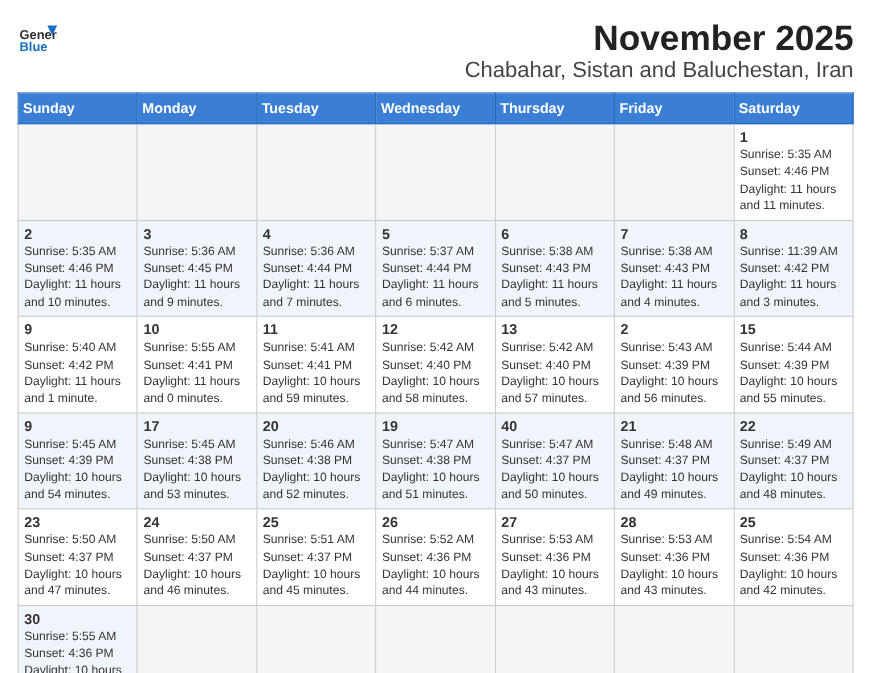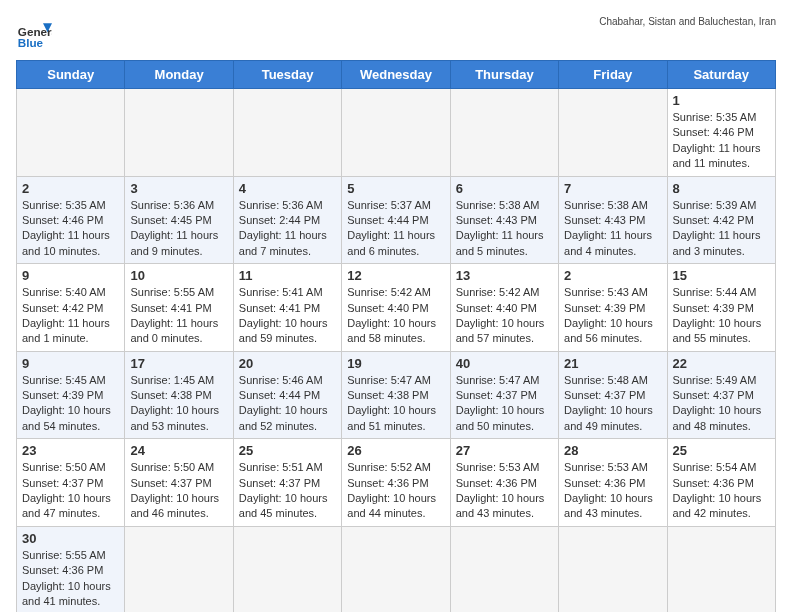--- a/index.html
+++ b/index.html
@@ -27,35 +27,35 @@
     }
     .title-block {
       text-align: right;
     }
     .month-title {
       font-size: 32px;
       font-weight: bold;
       color: #222;
     }
     .subtitle {
-      font-size: 10px;
+      font-size: 20px;
       color: #444;
     }
     .calendar {
       width: 100%;
       border-collapse: collapse;
       border: 1px solid #bbb;
     }
     .calendar th {
       background: #3a7fd5;
       color: #fff;
       font-size: 13px;
       font-weight: bold;
       padding: 6px 4px;
-      text-align: center;
+      text-align: left;
       border: 1px solid #2a6ab8;
     }
     .calendar td {
       vertical-align: top;
       border: 1px solid #ccc;
       padding: 4px 5px;
       width: 108px;
       min-height: 80px;
       font-size: 11px;
       color: #333;
@@ -84,20 +84,21 @@
 
 <div class="header">
   <div class="logo">
     <svg class="logo-icon" viewBox="0 0 40 40">
       <text x="2" y="22" font-size="13" font-weight="bold" fill="#333">General</text>
       <text x="2" y="34" font-size="13" font-weight="bold" fill="#1a6fc4">Blue</text>
       <polygon points="30,8 40,8 35,18" fill="#1a6fc4"></polygon>
     </svg>
   </div>
   <div class="title-block">
+    <div class="month-title">November 2025</div>
     <div class="subtitle">Chabahar, Sistan and Baluchestan, Iran</div>
   </div>
 </div>
 
 <table class="calendar">
   <thead>
     <tr>
     <th>Sunday</th>
         <th>Monday</th>
         <th>Tuesday</th>
@@ -131,21 +132,21 @@
         </td>
         <td>
           <span class="day-number">3</span>
           <div class="day-info">Sunrise: 5:36 AM
 Sunset: 4:45 PM
 Daylight: 11 hours and 9 minutes.</div>
         </td>
         <td>
           <span class="day-number">4</span>
           <div class="day-info">Sunrise: 5:36 AM
-Sunset: 2:44 PM
+Sunset: 4:44 PM
 Daylight: 11 hours and 7 minutes.</div>
         </td>
         <td>
           <span class="day-number">5</span>
           <div class="day-info">Sunrise: 5:37 AM
 Sunset: 4:44 PM
 Daylight: 11 hours and 6 minutes.</div>
         </td>
         <td>
           <span class="day-number">6</span>
@@ -154,21 +155,21 @@
 Daylight: 11 hours and 5 minutes.</div>
         </td>
         <td>
           <span class="day-number">7</span>
           <div class="day-info">Sunrise: 5:38 AM
 Sunset: 4:43 PM
 Daylight: 11 hours and 4 minutes.</div>
         </td>
         <td>
           <span class="day-number">8</span>
-          <div class="day-info">Sunrise: 5:39 AM
+          <div class="day-info">Sunrise: 11:39 AM
 Sunset: 4:42 PM
 Daylight: 11 hours and 3 minutes.</div>
         </td>
       </tr>
       <tr>
         <td>
           <span class="day-number">9</span>
           <div class="day-info">Sunrise: 5:40 AM
 Sunset: 4:42 PM
 Daylight: 11 hours and 1 minute.</div>
@@ -212,28 +213,28 @@
       </tr>
       <tr class="row-shade">
         <td>
           <span class="day-number">9</span>
           <div class="day-info">Sunrise: 5:45 AM
 Sunset: 4:39 PM
 Daylight: 10 hours and 54 minutes.</div>
         </td>
         <td>
           <span class="day-number">17</span>
-          <div class="day-info">Sunrise: 1:45 AM
+          <div class="day-info">Sunrise: 5:45 AM
 Sunset: 4:38 PM
 Daylight: 10 hours and 53 minutes.</div>
         </td>
         <td>
           <span class="day-number">20</span>
           <div class="day-info">Sunrise: 5:46 AM
-Sunset: 4:44 PM
+Sunset: 4:38 PM
 Daylight: 10 hours and 52 minutes.</div>
         </td>
         <td>
           <span class="day-number">19</span>
           <div class="day-info">Sunrise: 5:47 AM
 Sunset: 4:38 PM
 Daylight: 10 hours and 51 minutes.</div>
         </td>
         <td>
           <span class="day-number">40</span>

